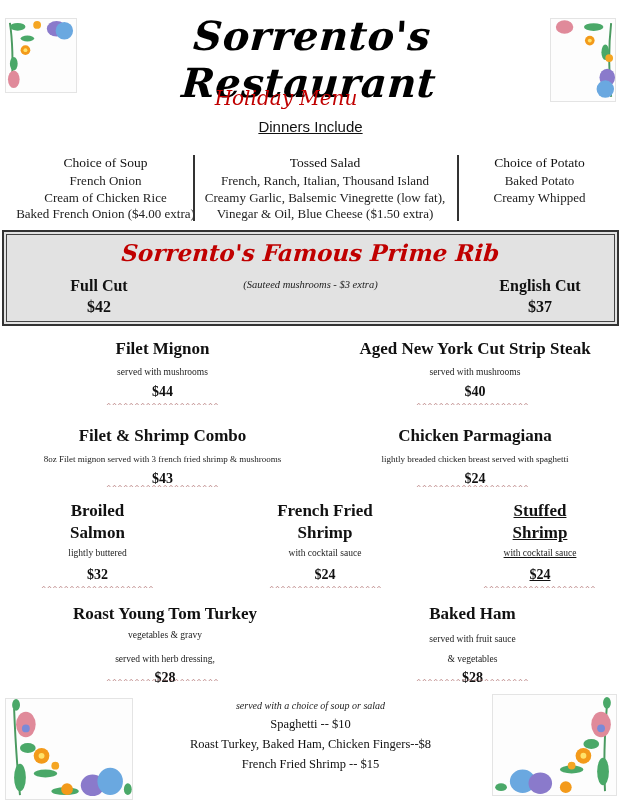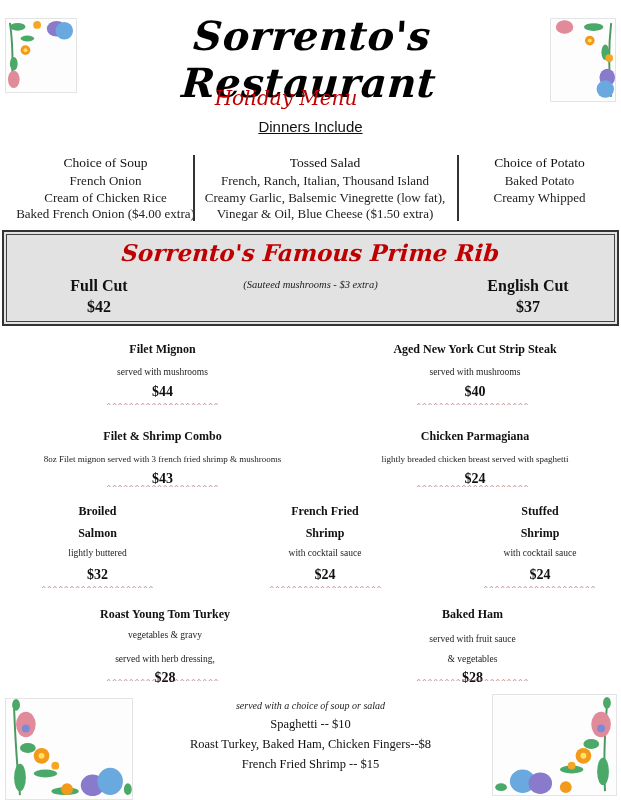--- a/index.html
+++ b/index.html
@@ -42,21 +42,21 @@
     .prime-title {
       position: absolute; left: 0; top: 4px; width: 100%; text-align: center;
       font-family: "DejaVu Serif", serif; font-style: italic; font-weight: bold;
       font-size: 23px; color: #c00000; transform: skewX(-4deg);
     }
     .prime-cut { position: absolute; top: 40px; text-align: center; font-weight: bold; font-size: 16px; line-height: 21px; }
     .prime-note { position: absolute; top: 44px; left: 0; width: 100%; text-align: center; font-style: italic; font-size: 10.5px; color: #222; }
 
     
     .entree { position: absolute; text-align: center; }
-    .entree .name { font-weight: bold; font-size: 12px; line-height: 22px; }
+    .entree .name { font-weight: bold; font-size: 17px; line-height: 22px; }
     .entree .desc { font-size: 9.5px; line-height: 16px; color: #222; margin-top: 4px; }
     .entree .price { font-weight: bold; font-size: 14px; line-height: 18px; margin-top: 3px; }
     .carets {
       position: absolute; font-family: "DejaVu Sans", sans-serif; font-size: 6.5px; letter-spacing: 0.2px;
       color: #b07070; text-align: center;
     }
 
     
     .kids { position: absolute; left: 140px; top: 696px; width: 341px; text-align: center; }
     .kids h3 { font-size: 16px; font-weight: bold; line-height: 22px; }
@@ -159,21 +159,21 @@
 </div>
 
 <div class="prime">
   <div class="prime-inner">
     <div class="prime-title">Sorrento's Famous Prime Rib</div>
     <div class="prime-note">(Sauteed mushrooms - $3 extra)</div>
     <div class="prime-cut" style="left:52px; width:80px;">
       <div>Full Cut</div>
       <div>$42</div>
     </div>
-    <div class="prime-cut" style="left:466px; width:110px;font-family:Liberation Serif, serif;">
+    <div class="prime-cut" style="left:478px; width:110px;font-family:Liberation Serif, serif;">
       <div>English Cut</div>
       <div>$37</div>
     </div>
   </div>
 </div>
 
 <div class="entree" style="left:60px; top:338px; width:205px;">
   <div class="name">Filet Mignon</div>
   <div class="desc">served with mushrooms</div>
   <div class="price">$44</div>
@@ -210,21 +210,21 @@
 <div class="carets" style="left:30px; top:585px; width:135px;">^^^^^^^^^^^^^^^^^^^^</div>
 
 <div class="entree" style="left:260px; top:500px; width:130px;">
   <div class="name">French Fried</div>
   <div class="name">Shrimp</div>
   <div class="desc" style="margin-top:1px;">with cocktail sauce</div>
   <div class="price" style="margin-top:5px;">$24</div>
 </div>
 <div class="carets" style="left:258px; top:585px; width:135px;">^^^^^^^^^^^^^^^^^^^^</div>
 
-<div class="entree" style="left:480px; top:500px; width:120px;">
+<div class="entree" style="left:480px; top:500px; width:120px;text-decoration:underline;">
   <div class="name">Stuffed</div>
   <div class="name">Shrimp</div>
   <div class="desc" style="margin-top:1px;">with cocktail sauce</div>
   <div class="price" style="margin-top:5px;">$24</div>
 </div>
 <div class="carets" style="left:472px; top:585px; width:135px;">^^^^^^^^^^^^^^^^^^^^</div>
 
 <div class="entree" style="left:60px; top:603px; width:210px;">
   <div class="name">Roast Young Tom Turkey</div>
   <div class="desc" style="margin-top:0; line-height:20px;">vegetables &amp; gravy</div>

